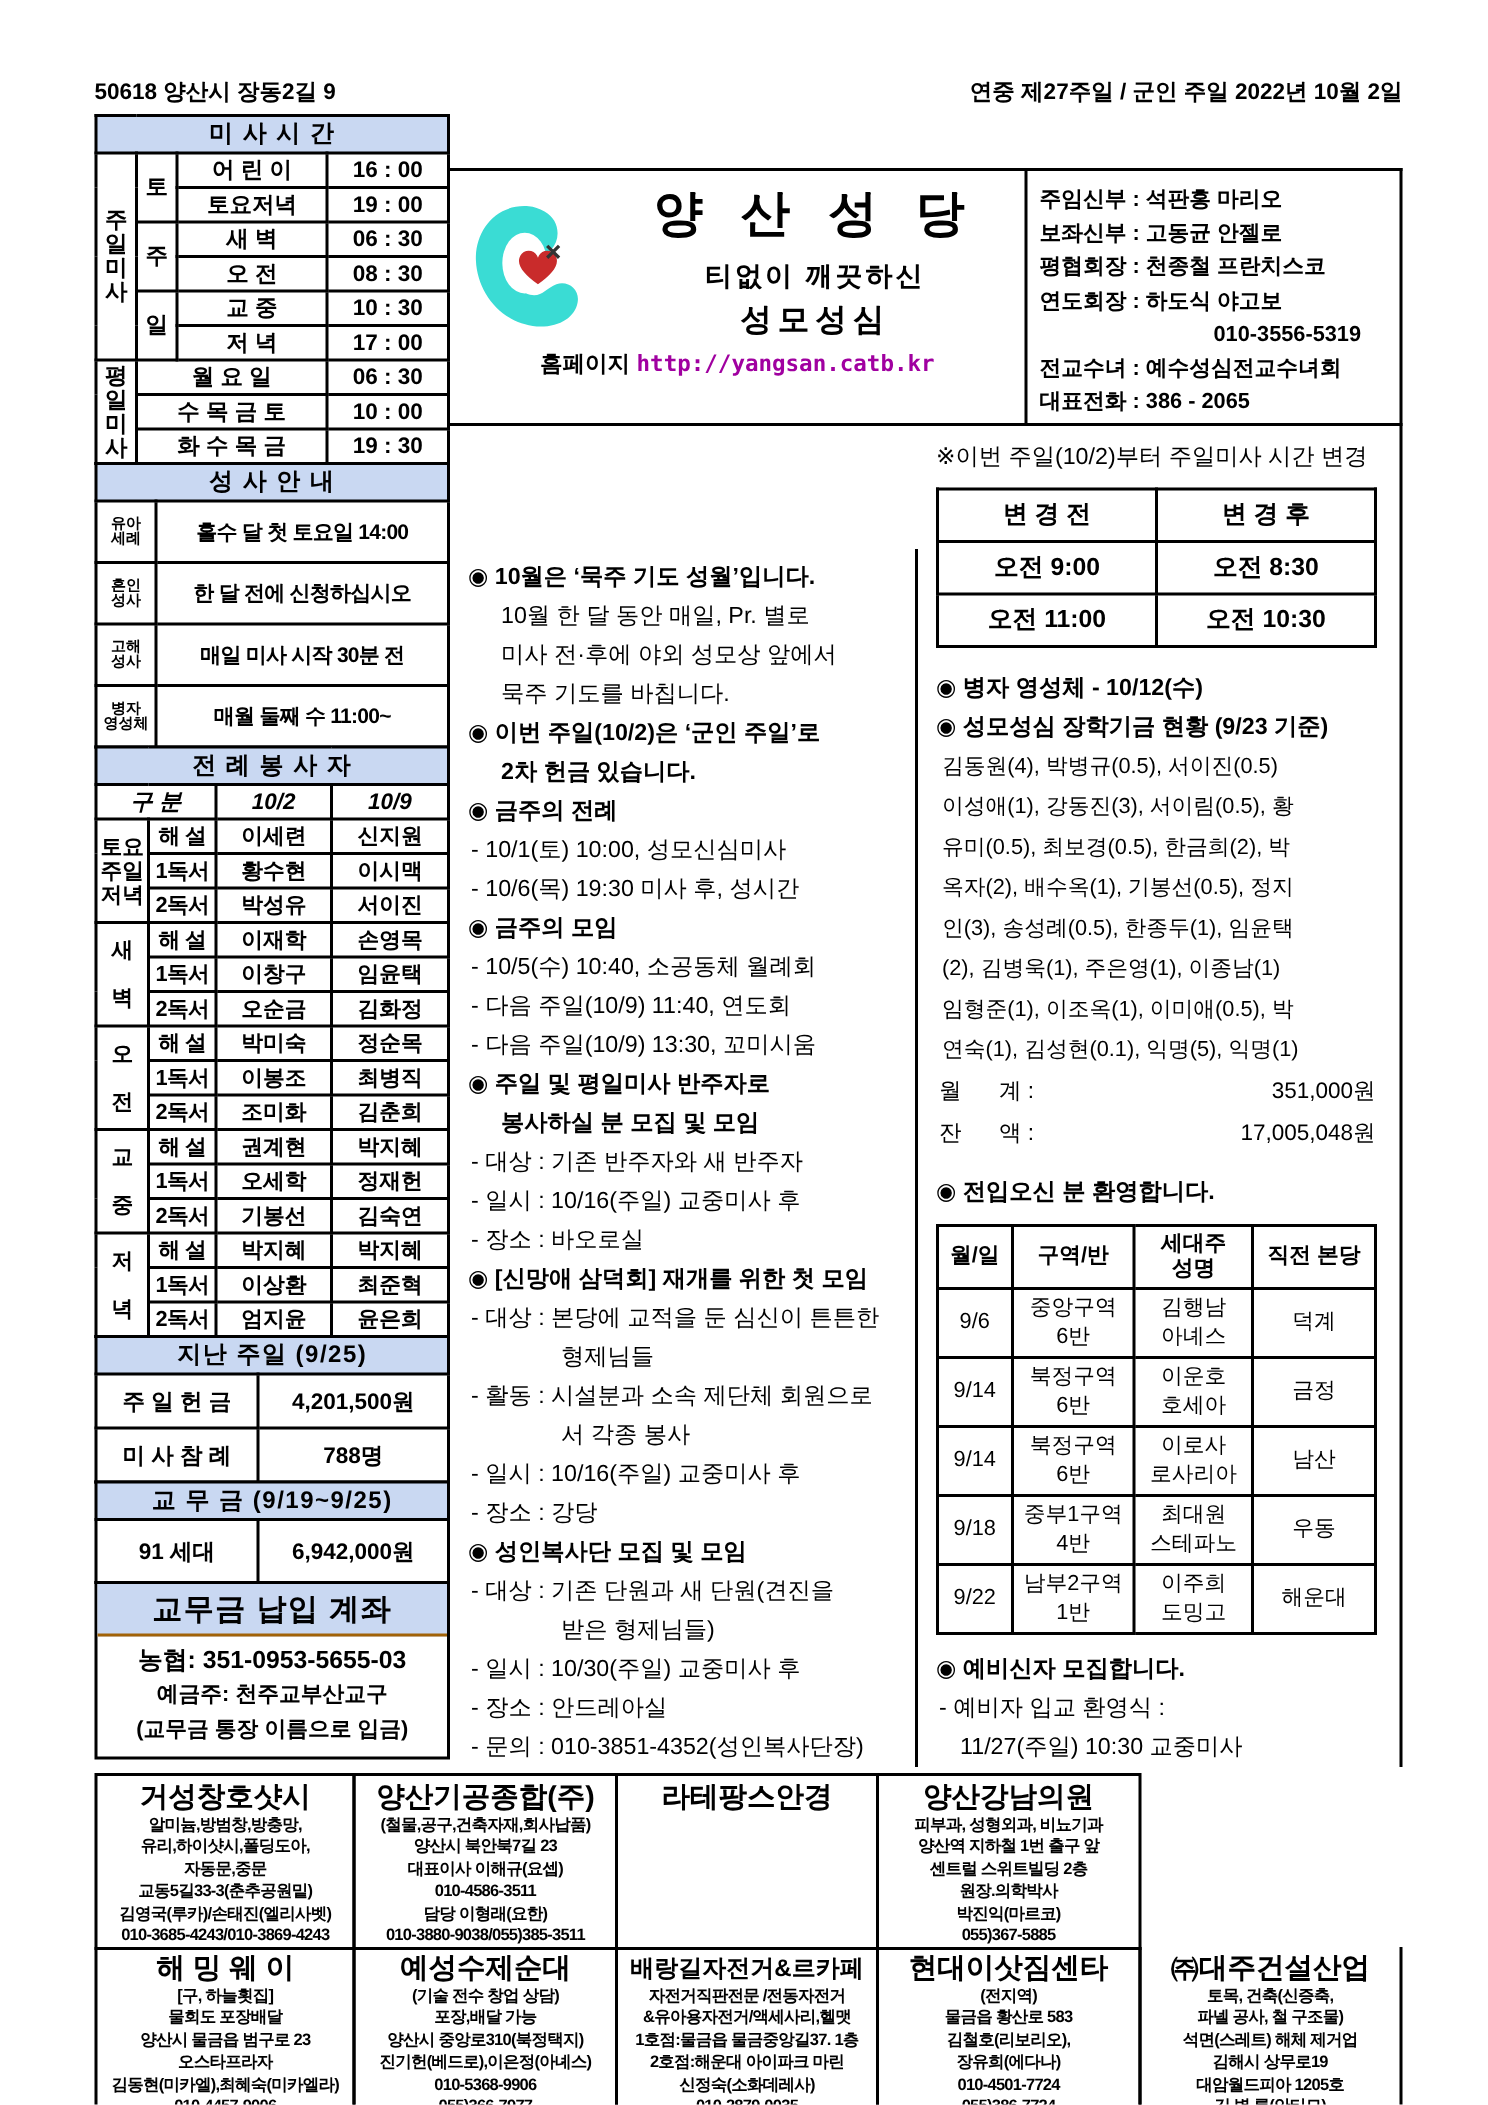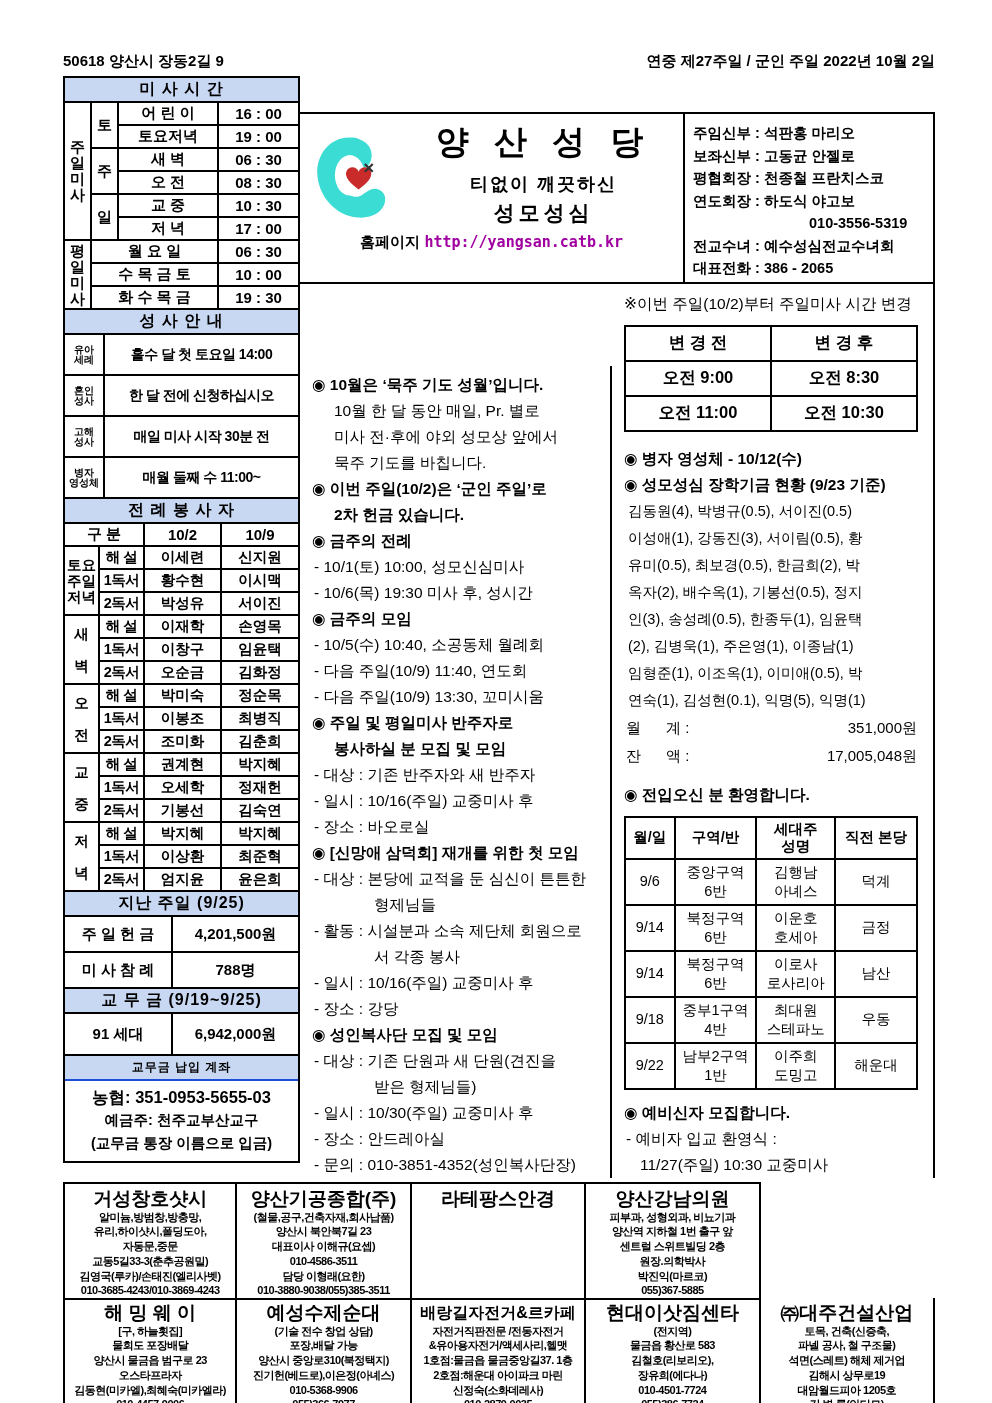--- a/index.html
+++ b/index.html
@@ -24,27 +24,27 @@
   .ltable:first-child { margin-top:0;border-radius:25px; }
   .ltable th,.ltable td { border:2px solid #000; text-align:center; font-weight:bold; padding:1px 1px; }
   th.bar { background:#c9d8f2; font-size:16px; height:25px; letter-spacing:1px; }
   .mass td { font-size:15px; height:21px; }
   .vlab { white-space:pre-line; font-size:14px; line-height:16px; padding:0; }
   .mtime { font-size:15px; }
   .sacr td { height:41px; }
   .slab { white-space:pre-line; font-size:10px; line-height:10px; font-weight:bold; padding:0; }
   .stext { font-size:14px; letter-spacing:-0.5px; }
   .servers td { font-size:14.5px; height:19px; }
-  .servers .shead td { font-size:15px; }
+  .servers .shead td { font-size:15px;font-style:italic; }
   .glabel { white-space:pre-line; font-size:13px; line-height:16px; padding:0; }
   .role { font-size:13.5px; letter-spacing:-0.5px; }
   .lw td { font-size:15px; height:36px; }
   .dues td { font-size:15px; height:42px; }
   .acct { border:2px solid #000; margin-top:-2px; }
-  .acct-head { background:#c9d8f2; font-size:12px; font-weight:bold; text-align:center; padding:3px 0; border-bottom:2px solid #1d4ed8; letter-spacing:1px; }
+  .acct-head { background:#c9d8f2; font-size:20px; font-weight:bold; text-align:center; padding:3px 0; border-bottom:2px solid #a16207; letter-spacing:1px; }
   .acct-body { padding:5px 1px 6px; text-align:center; }
   .acct-line { font-size:14.5px; font-weight:bold; line-height:23px; }
   .acct-line.big { font-size:16.5px; }
 
   
   .header-block { display:flex; border:2px solid #000; border-left:none; min-height:138px;margin-top:36px; }
   .hb-title { flex:1; position:relative; padding:4px 2px 4px; }
   .logo { position:absolute; left:12px; top:20px; }
   .title-text { margin-left:104px; text-align:center; }
   .church-name { font-size:33px; font-weight:900; letter-spacing:8px; margin-top:2px; }

